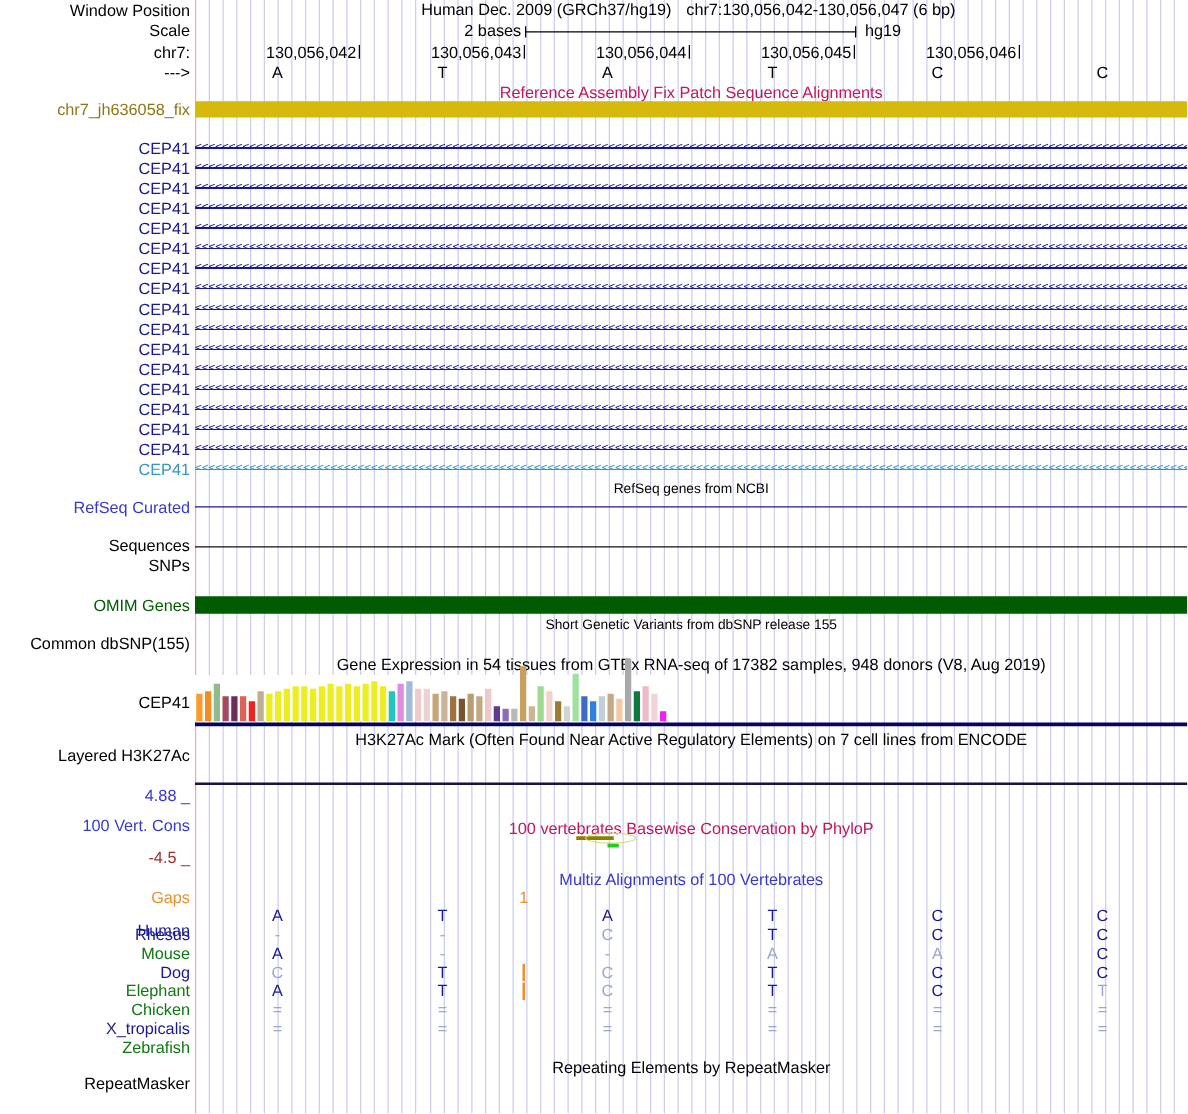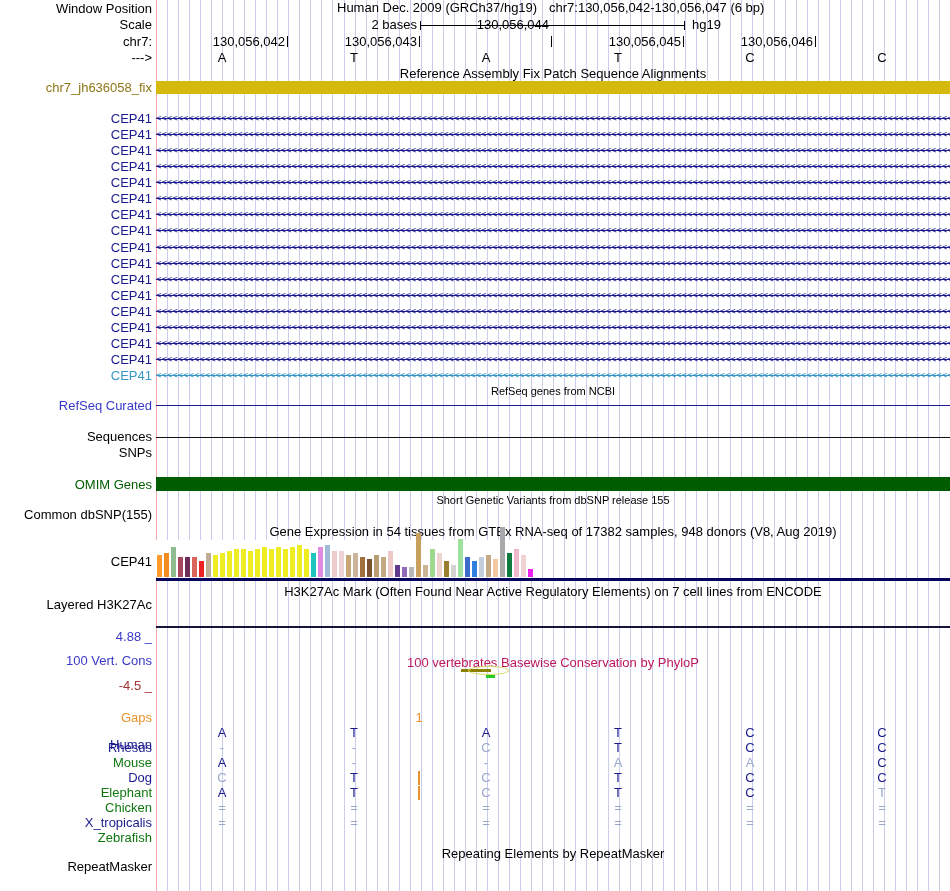--- a/index.html
+++ b/index.html
@@ -109,39 +109,39 @@
   <div class="vtick" style="left:420px;top:21px;height:9px;"></div>
   <div class="vtick" style="left:684px;top:21px;height:9px;"></div>
   <span class="ttl" style="left:692px;top:18px">hg19</span>
 
   <div class="lbl" style="top:35px">chr7:</div>
   <div id="coord-layer">
       <div class="ralign" style="right: 665px; top: 35px;">130,056,042</div>
       <div class="vtick" style="left: 287px; top: 36px; height: 11px;"></div>
       <div class="ralign" style="right: 533px; top: 35px;">130,056,043</div>
       <div class="vtick" style="left: 419px; top: 36px; height: 11px;"></div>
-      <div class="ralign" style="right: 401px; top: 18px;">130,056,044</div>
+      <div class="ralign" style="right: 401px; top: 35px;">130,056,044</div>
       <div class="vtick" style="left: 551px; top: 36px; height: 11px;"></div>
       <div class="ralign" style="right: 269px; top: 35px;">130,056,045</div>
       <div class="vtick" style="left: 683px; top: 36px; height: 11px;"></div>
       <div class="ralign" style="right: 137px; top: 35px;">130,056,046</div>
       <div class="vtick" style="left: 815px; top: 36px; height: 11px;"></div>
     </div>
 
   <div class="lbl" style="top:51px">---&gt;</div>
   <div id="seq-layer">
       <div class="baseletter" style="left: 212px; top: 51px;">A</div>
       <div class="baseletter" style="left: 344px; top: 51px;">T</div>
       <div class="baseletter" style="left: 476px; top: 51px;">A</div>
       <div class="baseletter" style="left: 608px; top: 51px;">T</div>
       <div class="baseletter" style="left: 740px; top: 51px;">C</div>
       <div class="baseletter" style="left: 872px; top: 51px;">C</div>
     </div>
 
-  <div class="ttl ctr" style="top:67px;color:#000000">Reference Assembly Fix Patch Sequence Alignments</div>
+  <div class="ttl ctr" style="top:67px;color:#be185d">Reference Assembly Fix Patch Sequence Alignments</div>
   <div class="lbl" style="top:81px;color:#8E7617">chr7_jh636058_fix</div>
   <div class="hbar" style="top:81px;height:13px;background:#D6B90D;"></div>
 
   <div id="gencode-layer">
       <div class="lbl" style="top: 112px; color: rgb(26, 26, 142);">CEP41</div>
       <div class="generow" style="top: 112px; color: rgb(26, 26, 142); background-image: linear-gradient(transparent 6px, rgb(26, 26, 142) 6px, rgb(26, 26, 142) 7px, transparent 7px);">&lt;&lt;&lt;&lt;&lt;&lt;&lt;&lt;&lt;&lt;&lt;&lt;&lt;&lt;&lt;&lt;&lt;&lt;&lt;&lt;&lt;&lt;&lt;&lt;&lt;&lt;&lt;&lt;&lt;&lt;&lt;&lt;&lt;&lt;&lt;&lt;&lt;&lt;&lt;&lt;&lt;&lt;&lt;&lt;&lt;&lt;&lt;&lt;&lt;&lt;&lt;&lt;&lt;&lt;&lt;&lt;&lt;&lt;&lt;&lt;&lt;&lt;&lt;&lt;&lt;&lt;&lt;&lt;&lt;&lt;&lt;&lt;&lt;&lt;&lt;&lt;&lt;&lt;&lt;&lt;&lt;&lt;&lt;&lt;&lt;&lt;&lt;&lt;&lt;&lt;&lt;&lt;&lt;&lt;&lt;&lt;&lt;&lt;&lt;&lt;&lt;&lt;&lt;&lt;&lt;&lt;&lt;&lt;&lt;&lt;&lt;&lt;&lt;&lt;&lt;&lt;&lt;&lt;&lt;&lt;&lt;&lt;&lt;&lt;&lt;&lt;&lt;&lt;&lt;&lt;&lt;&lt;&lt;&lt;&lt;&lt;&lt;&lt;&lt;&lt;&lt;&lt;&lt;&lt;&lt;&lt;&lt;&lt;&lt;&lt;&lt;&lt;&lt;&lt;&lt;&lt;&lt;&lt;&lt;&lt;</div>
       <div class="lbl" style="top: 128px; color: rgb(26, 26, 142);">CEP41</div>
       <div class="generow" style="top: 128px; color: rgb(26, 26, 142); background-image: linear-gradient(transparent 6px, rgb(26, 26, 142) 6px, rgb(26, 26, 142) 7px, transparent 7px);">&lt;&lt;&lt;&lt;&lt;&lt;&lt;&lt;&lt;&lt;&lt;&lt;&lt;&lt;&lt;&lt;&lt;&lt;&lt;&lt;&lt;&lt;&lt;&lt;&lt;&lt;&lt;&lt;&lt;&lt;&lt;&lt;&lt;&lt;&lt;&lt;&lt;&lt;&lt;&lt;&lt;&lt;&lt;&lt;&lt;&lt;&lt;&lt;&lt;&lt;&lt;&lt;&lt;&lt;&lt;&lt;&lt;&lt;&lt;&lt;&lt;&lt;&lt;&lt;&lt;&lt;&lt;&lt;&lt;&lt;&lt;&lt;&lt;&lt;&lt;&lt;&lt;&lt;&lt;&lt;&lt;&lt;&lt;&lt;&lt;&lt;&lt;&lt;&lt;&lt;&lt;&lt;&lt;&lt;&lt;&lt;&lt;&lt;&lt;&lt;&lt;&lt;&lt;&lt;&lt;&lt;&lt;&lt;&lt;&lt;&lt;&lt;&lt;&lt;&lt;&lt;&lt;&lt;&lt;&lt;&lt;&lt;&lt;&lt;&lt;&lt;&lt;&lt;&lt;&lt;&lt;&lt;&lt;&lt;&lt;&lt;&lt;&lt;&lt;&lt;&lt;&lt;&lt;&lt;&lt;&lt;&lt;&lt;&lt;&lt;&lt;&lt;&lt;&lt;&lt;&lt;&lt;&lt;&lt;&lt;</div>
       <div class="lbl" style="top: 144px; color: rgb(26, 26, 142);">CEP41</div>
       <div class="generow" style="top: 144px; color: rgb(26, 26, 142); background-image: linear-gradient(transparent 6px, rgb(26, 26, 142) 6px, rgb(26, 26, 142) 7px, transparent 7px);">&lt;&lt;&lt;&lt;&lt;&lt;&lt;&lt;&lt;&lt;&lt;&lt;&lt;&lt;&lt;&lt;&lt;&lt;&lt;&lt;&lt;&lt;&lt;&lt;&lt;&lt;&lt;&lt;&lt;&lt;&lt;&lt;&lt;&lt;&lt;&lt;&lt;&lt;&lt;&lt;&lt;&lt;&lt;&lt;&lt;&lt;&lt;&lt;&lt;&lt;&lt;&lt;&lt;&lt;&lt;&lt;&lt;&lt;&lt;&lt;&lt;&lt;&lt;&lt;&lt;&lt;&lt;&lt;&lt;&lt;&lt;&lt;&lt;&lt;&lt;&lt;&lt;&lt;&lt;&lt;&lt;&lt;&lt;&lt;&lt;&lt;&lt;&lt;&lt;&lt;&lt;&lt;&lt;&lt;&lt;&lt;&lt;&lt;&lt;&lt;&lt;&lt;&lt;&lt;&lt;&lt;&lt;&lt;&lt;&lt;&lt;&lt;&lt;&lt;&lt;&lt;&lt;&lt;&lt;&lt;&lt;&lt;&lt;&lt;&lt;&lt;&lt;&lt;&lt;&lt;&lt;&lt;&lt;&lt;&lt;&lt;&lt;&lt;&lt;&lt;&lt;&lt;&lt;&lt;&lt;&lt;&lt;&lt;&lt;&lt;&lt;&lt;&lt;&lt;&lt;&lt;&lt;&lt;&lt;&lt;</div>
@@ -256,20 +256,21 @@
   <div class="hbar" style="top:626px;height:2px;background:#14143C;"></div>
 
   <div class="lbl" style="top:630px;color:#3939C8">4.88 _</div>
   <div class="ttl ctr" style="top:656px;color:#be185d">100 vertebrates Basewise Conservation by PhyloP</div>
   <div class="lbl" style="top:654px;color:#3939C8">100 Vert. Cons</div>
   <div class="lbl" style="top:679px;color:#A03232">-4.5 _</div>
   <div style="position:absolute;left:461px;top:669px;width:30px;height:3px;background:#8B8000;"></div>
   <div style="position:absolute;left:468px;top:666px;width:39px;height:7px;border:1px solid #D9D96A;border-radius:50%;"></div>
   <div style="position:absolute;left:486px;top:675px;width:9px;height:3px;background:#22CC22;"></div>
 
+  <div class="ttl ctr" style="top:697px;color:#3939C8">Multiz Alignments of 100 Vertebrates</div>
   <div class="lbl" style="top:711px;color:#E8912D">Gaps</div>
   <span class="mzletter" style="left:409px;top:711px;color:#E8912D">1</span>
   <div id="multiz-layer">
       <div class="lbl" style="top: 726px; color: rgb(26, 26, 142); margin-top: 12px;">Human</div>
       <div class="mzletter" style="left: 212px; top: 726px; color: rgb(26, 26, 142);">A</div>
       <div class="mzletter" style="left: 344px; top: 726px; color: rgb(26, 26, 142);">T</div>
       <div class="mzletter" style="left: 476px; top: 726px; color: rgb(26, 26, 142);">A</div>
       <div class="mzletter" style="left: 608px; top: 726px; color: rgb(26, 26, 142);">T</div>
       <div class="mzletter" style="left: 740px; top: 726px; color: rgb(26, 26, 142);">C</div>
       <div class="mzletter" style="left: 872px; top: 726px; color: rgb(26, 26, 142);">C</div>

